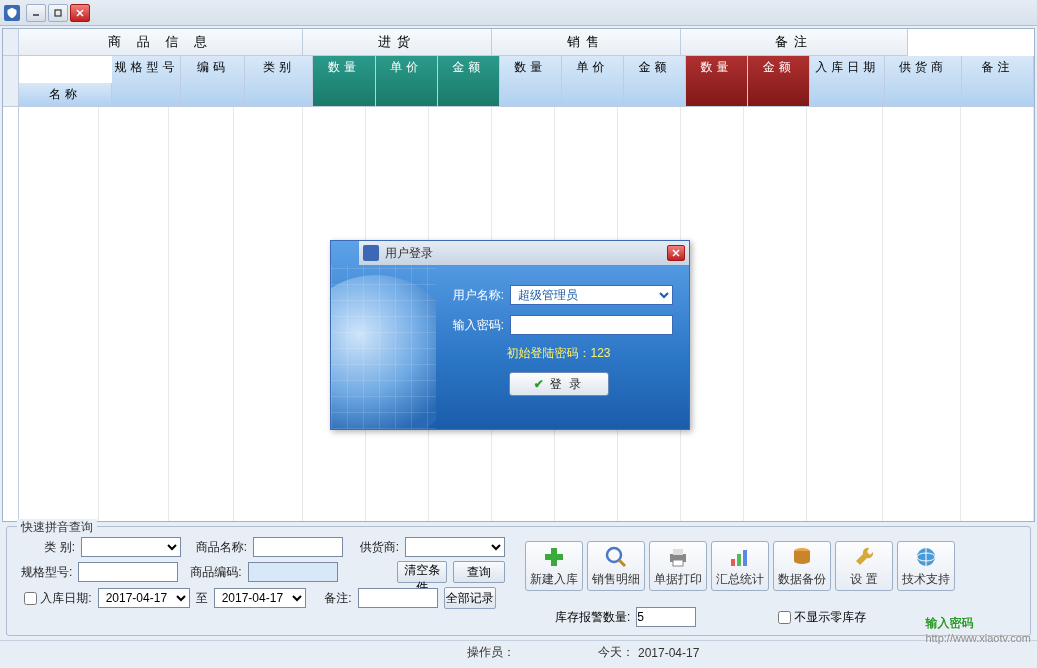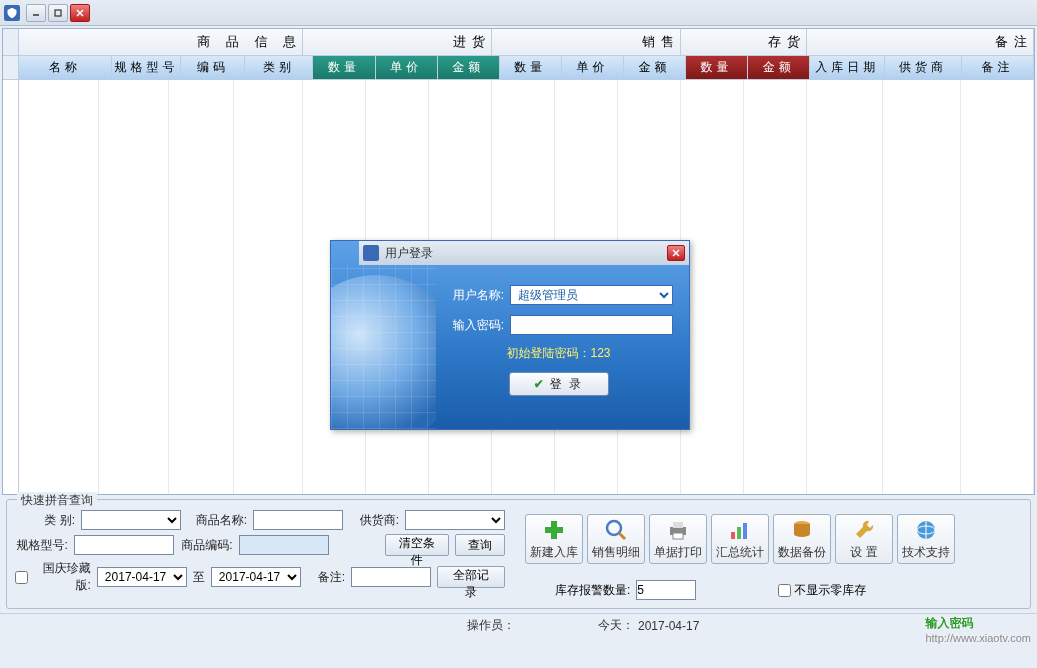--- a/index.html
+++ b/index.html
@@ -9,42 +9,42 @@
 .titlebar .app-icon { width: 16px; height: 16px; background: #3a6ab5; border-radius: 2px; margin-right: 6px; display: flex; align-items: center; justify-content: center; }
 .titlebar .app-icon svg { width: 12px; height: 12px; }
 .titlebar .title { color: #555; flex: 1; }
 .win-btns { display: flex; gap: 2px; }
 .win-btn { width: 20px; height: 18px; background: linear-gradient(#f5f7fa, #d5dde8); border: 1px solid #9db0c8; border-radius: 2px; display: flex; align-items: center; justify-content: center; cursor: pointer; }
 .win-btn.close { background: linear-gradient(#f08080, #c02020); border-color: #a01818; color: #fff; }
 .win-btn.close svg { stroke: #fff; }
 
 .table-area { background: #fff; border: 1px solid #9fb3cd; margin: 2px; }
 .grid-header { display: flex; }
-.grid-header .group { background: linear-gradient(#f8fafd, #e8eef5); border-right: 1px solid #c0cde0; border-bottom: 1px solid #c0cde0; text-align: right; padding: 4px 0; font-size: 13px; letter-spacing: 6px; }
+.grid-header .group { background: linear-gradient(#f8fafd, #e8eef5); border-right: 1px solid #c0cde0; border-bottom: 1px solid #c0cde0; text-align: center; padding: 4px 0; font-size: 13px; letter-spacing: 6px; }
 .grid-header .corner { width: 16px; background: #e8eef5; border-right: 1px solid #c0cde0; border-bottom: 1px solid #c0cde0; }
 
 .grid-cols { display: flex; }
 .grid-cols .corner { width: 16px; background: #e8eef5; border-right: 1px solid #c0cde0; border-bottom: 1px solid #c0cde0; }
 .grid-cols .col { border-right: 1px solid #c0cde0; border-bottom: 1px solid #c0cde0; text-align: center; padding: 3px 0; font-size: 12px; letter-spacing: 4px; }
 .col.blue { background: linear-gradient(#d8e8f8, #b0d0f0); }
 .col.teal { background: linear-gradient(#2a9a8a, #1a7a6a); color: #fff; }
 .col.red { background: linear-gradient(#b03030, #801818); color: #fff; }
 
 .grid-body { height: 414px; background: #fff; position: relative; }
 .grid-body .vlines { position: absolute; inset: 0; display: flex; pointer-events: none; }
 .grid-body .vlines div { border-right: 1px solid #e8e8e8; height: 100%; }
 .vlines .spacer { width: 16px; border-right: 1px solid #c0cde0 !important; }
 
 .query-panel { margin: 4px 6px; border: 1px solid #b0bcd0; border-radius: 3px; padding: 6px 8px 8px 8px; position: relative; background: #e8eef5; display: flex; }
 .query-panel .legend { position: absolute; top: -8px; left: 10px; background: #e8eef5; padding: 0 4px; color: #333; }
 .query-left { flex: 1; }
 .query-row { display: flex; align-items: center; gap: 6px; margin: 4px 0; justify-content: center; }
 .query-row label { text-align: right; color: #222; }
 .query-row input[type=text], .query-row select { height: 20px; border: 1px solid #7a8aa5; background: #fff; padding: 0 3px; }
-.btn-sm { height: 22px; padding: 0 10px; background: linear-gradient(#f8fafd, #dde5ee); border: 1px solid #8fa3bd; border-radius: 2px; cursor: pointer; }
+.btn-sm { height: 22px; padding: 0 1px; background: linear-gradient(#f8fafd, #dde5ee); border: 1px solid #8fa3bd; border-radius: 2px; cursor: pointer; }
 .checkbox { display: flex; align-items: center; gap: 3px; }
 
 .toolbar-right { display: flex; gap: 4px; align-items: flex-end; padding-left: 20px; padding-top: 8px; flex-wrap: wrap; }
 .big-btn { width: 58px; height: 50px; background: linear-gradient(#fdfdfe, #e6ecf4); border: 1px solid #9db0c8; border-radius: 3px; display: flex; flex-direction: column; align-items: center; justify-content: center; gap: 2px; cursor: pointer; }
 .big-btn .ico { width: 28px; height: 24px; display: flex; align-items: center; justify-content: center; }
 .big-btn .lbl { font-size: 12px; color: #333; }
 .alert-row { display: flex; align-items: center; gap: 6px; margin-top: 12px; width: 100%; padding-left: 30px; }
 
 .statusbar { height: 24px; background: #e8eef5; border-top: 1px solid #c5d0df; display: flex; align-items: center; padding: 0 8px; gap: 40px; color: #333; }
 .statusbar .section { display: flex; align-items: center; gap: 4px; margin-left: 39px; }
@@ -98,26 +98,25 @@
       </div>
   </div>
 </div>
 
 <div class="table-area">
   <div class="grid-header" id="grid-groups">
       <div class="corner"></div>
       <div class="group" style="width: 284px;">商 品 信 息</div>
       <div class="group" style="width: 189px;">进货</div>
       <div class="group" style="width: 189px;">销售</div>
-      <div class="group" style="width: 126px;">存货</div>
       <div class="group" style="width: 227px;">备注</div>
     </div>
   <div class="grid-cols" id="grid-cols">
       <div class="corner"></div>
-      <div class="col blue" style="width: 95px;">名称</div>
+      <div class="col blue" style="width: 95px; margin-top: 27px;">名称</div>
       <div class="col blue" style="width: 70px; font-family: Liberation Mono, monospace;">规格型号</div>
       <div class="col blue" style="width: 65px;">编码</div>
       <div class="col blue" style="width: 69px;">类别</div>
       <div class="col teal" style="width: 63px;">数量</div>
       <div class="col teal" style="width: 63px;">单价</div>
       <div class="col teal" style="width: 63px;">金额</div>
       <div class="col blue" style="width: 63px;">数量</div>
       <div class="col blue" style="width: 63px;">单价</div>
       <div class="col blue" style="width: 63px;">金额</div>
       <div class="col red" style="width: 63px;">数量</div>
@@ -164,21 +163,21 @@
       <input type="text" style="width: 100px;">
       <label style="width:60px">商品编码:</label>
       <input type="text" style="width: 90px; background: rgb(216, 232, 248);">
       <div style="width:50px"></div>
       <button class="btn-sm">清空条件</button>
       <button class="btn-sm" style="width:54px">查询</button>
     </div>
     <div class="query-row">
       <div class="checkbox">
         <input type="checkbox" style="">
-        <label>国庆珍藏版:</label>
+        <label>入库日期:</label>
       </div>
       <select style="width:92px"><option>2017-04-17</option></select>
       <label>至</label>
       <select style="width:92px"><option>2017-04-17</option></select>
       <label style="width:40px;text-align:right">备注:</label>
       <input type="text" style="width: 80px;">
       <button class="btn-sm">全部记录</button>
     </div>
   </div>
 

